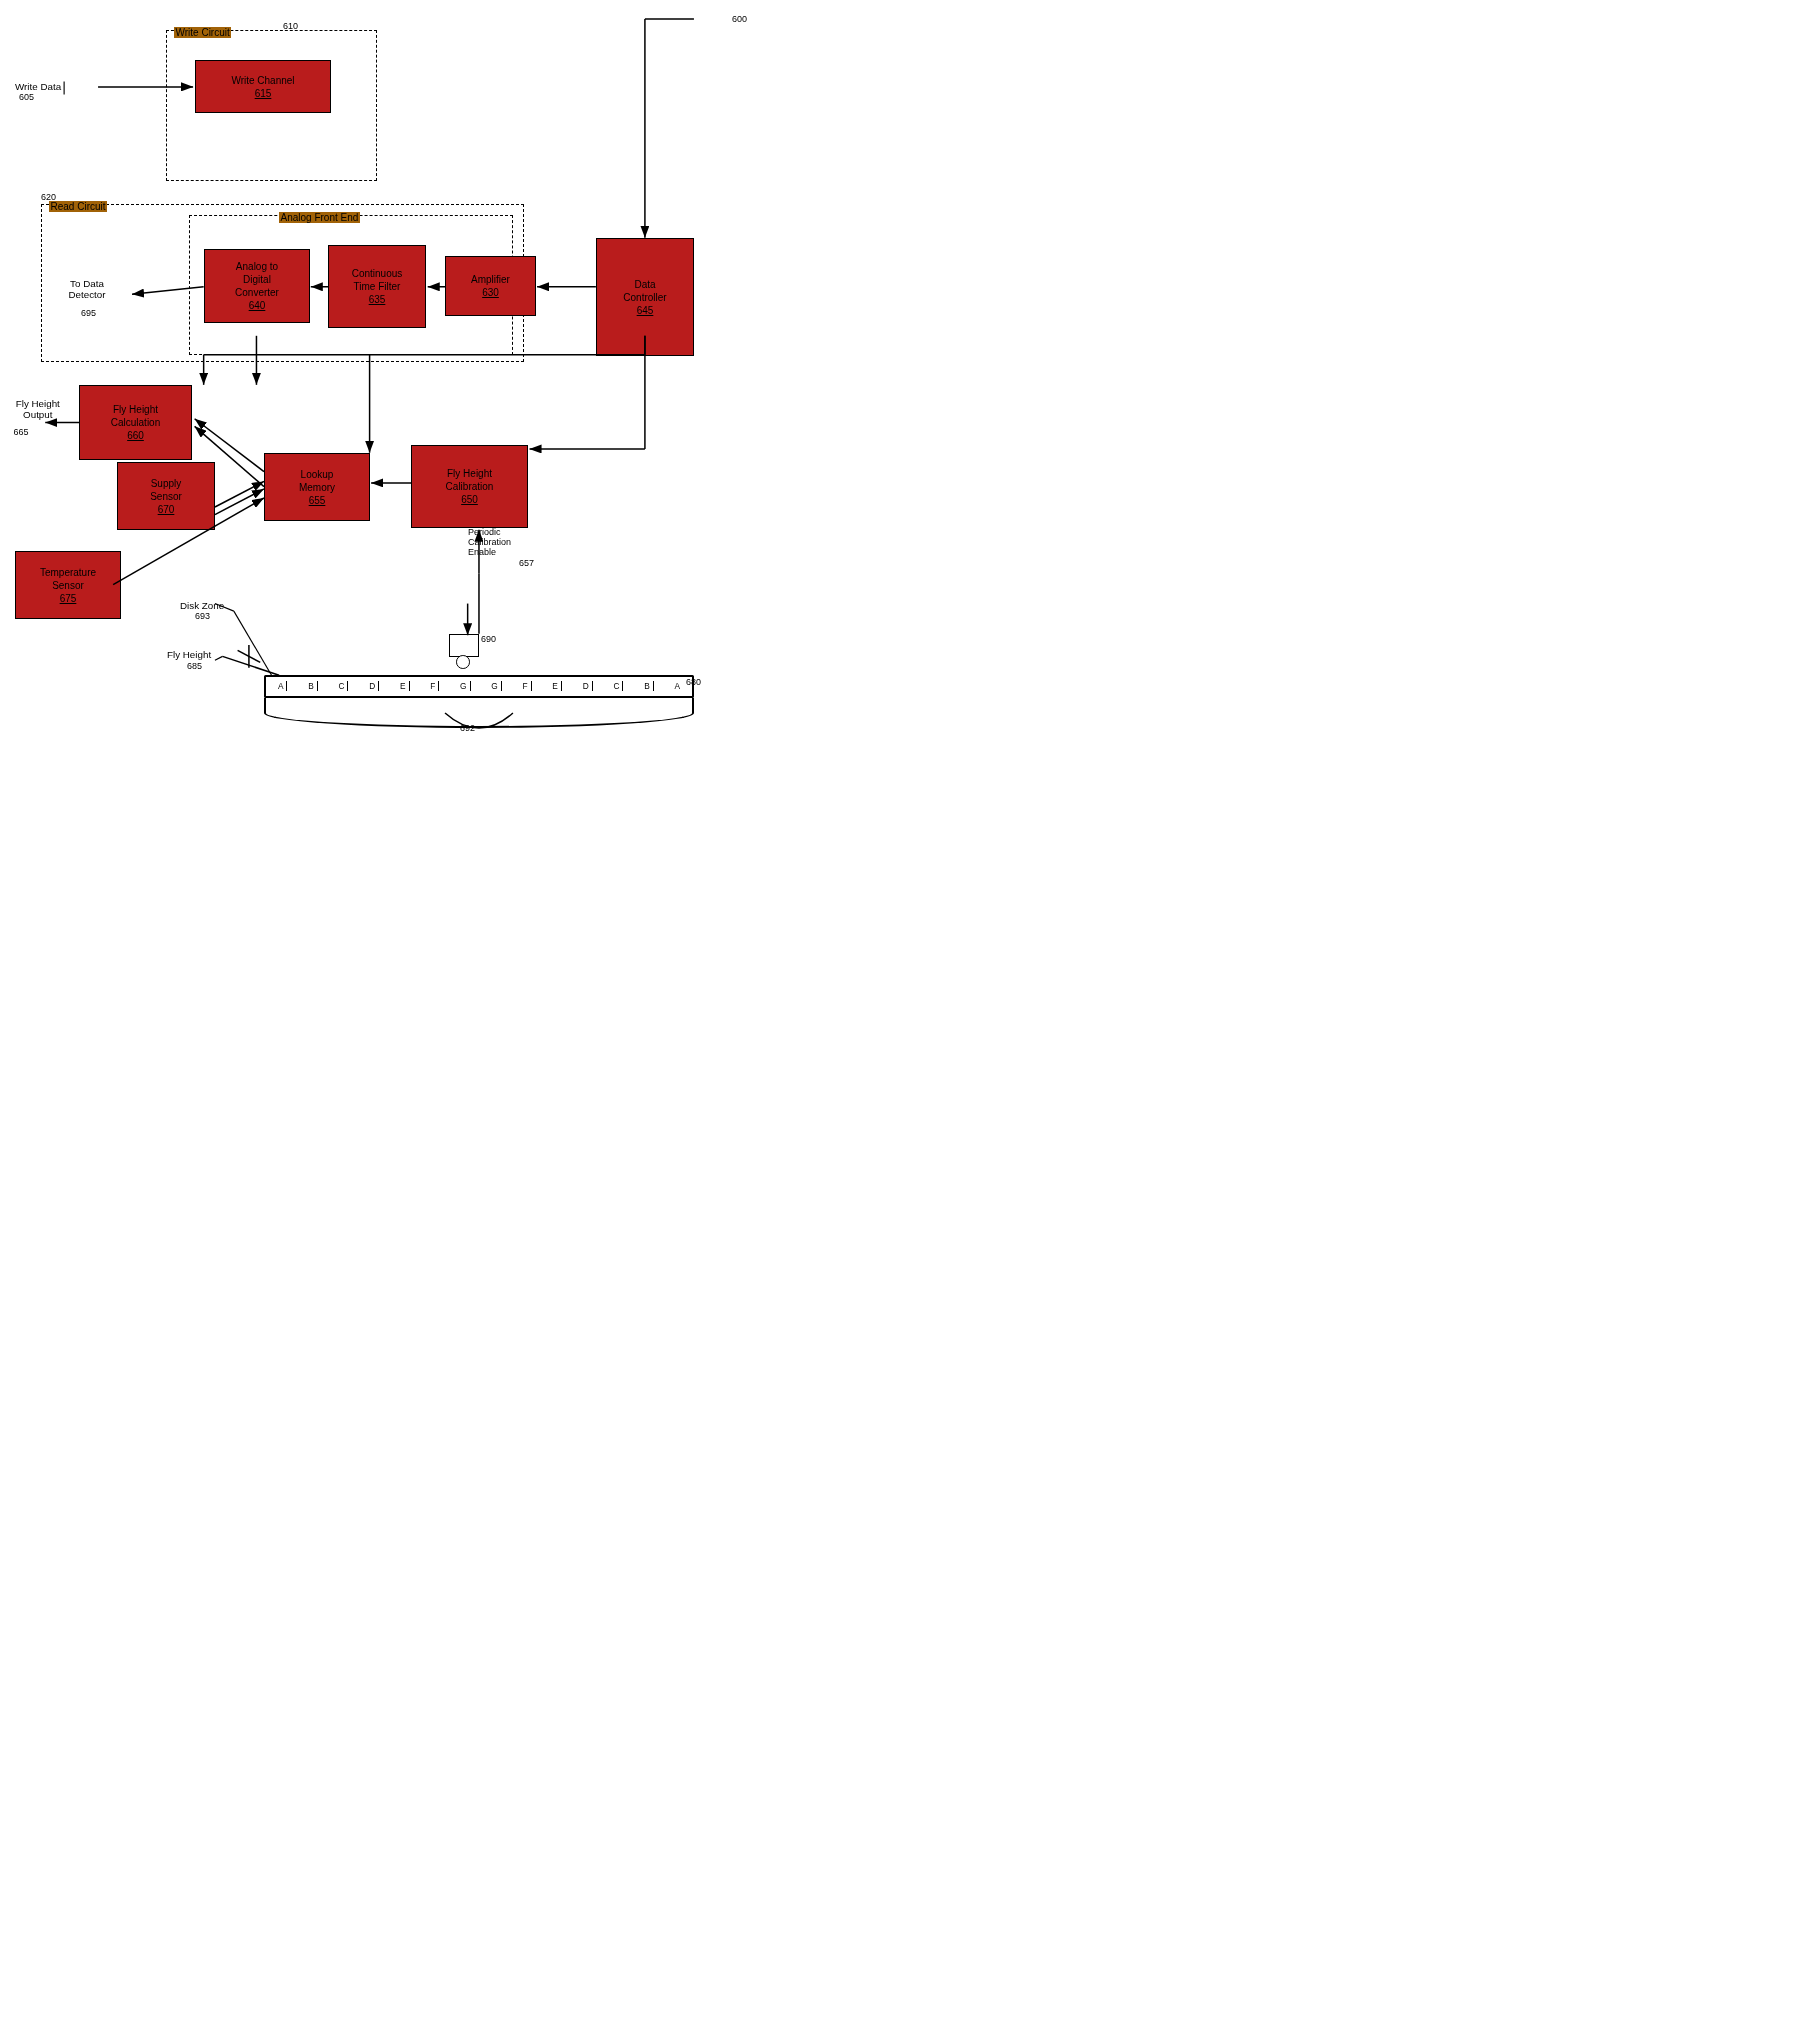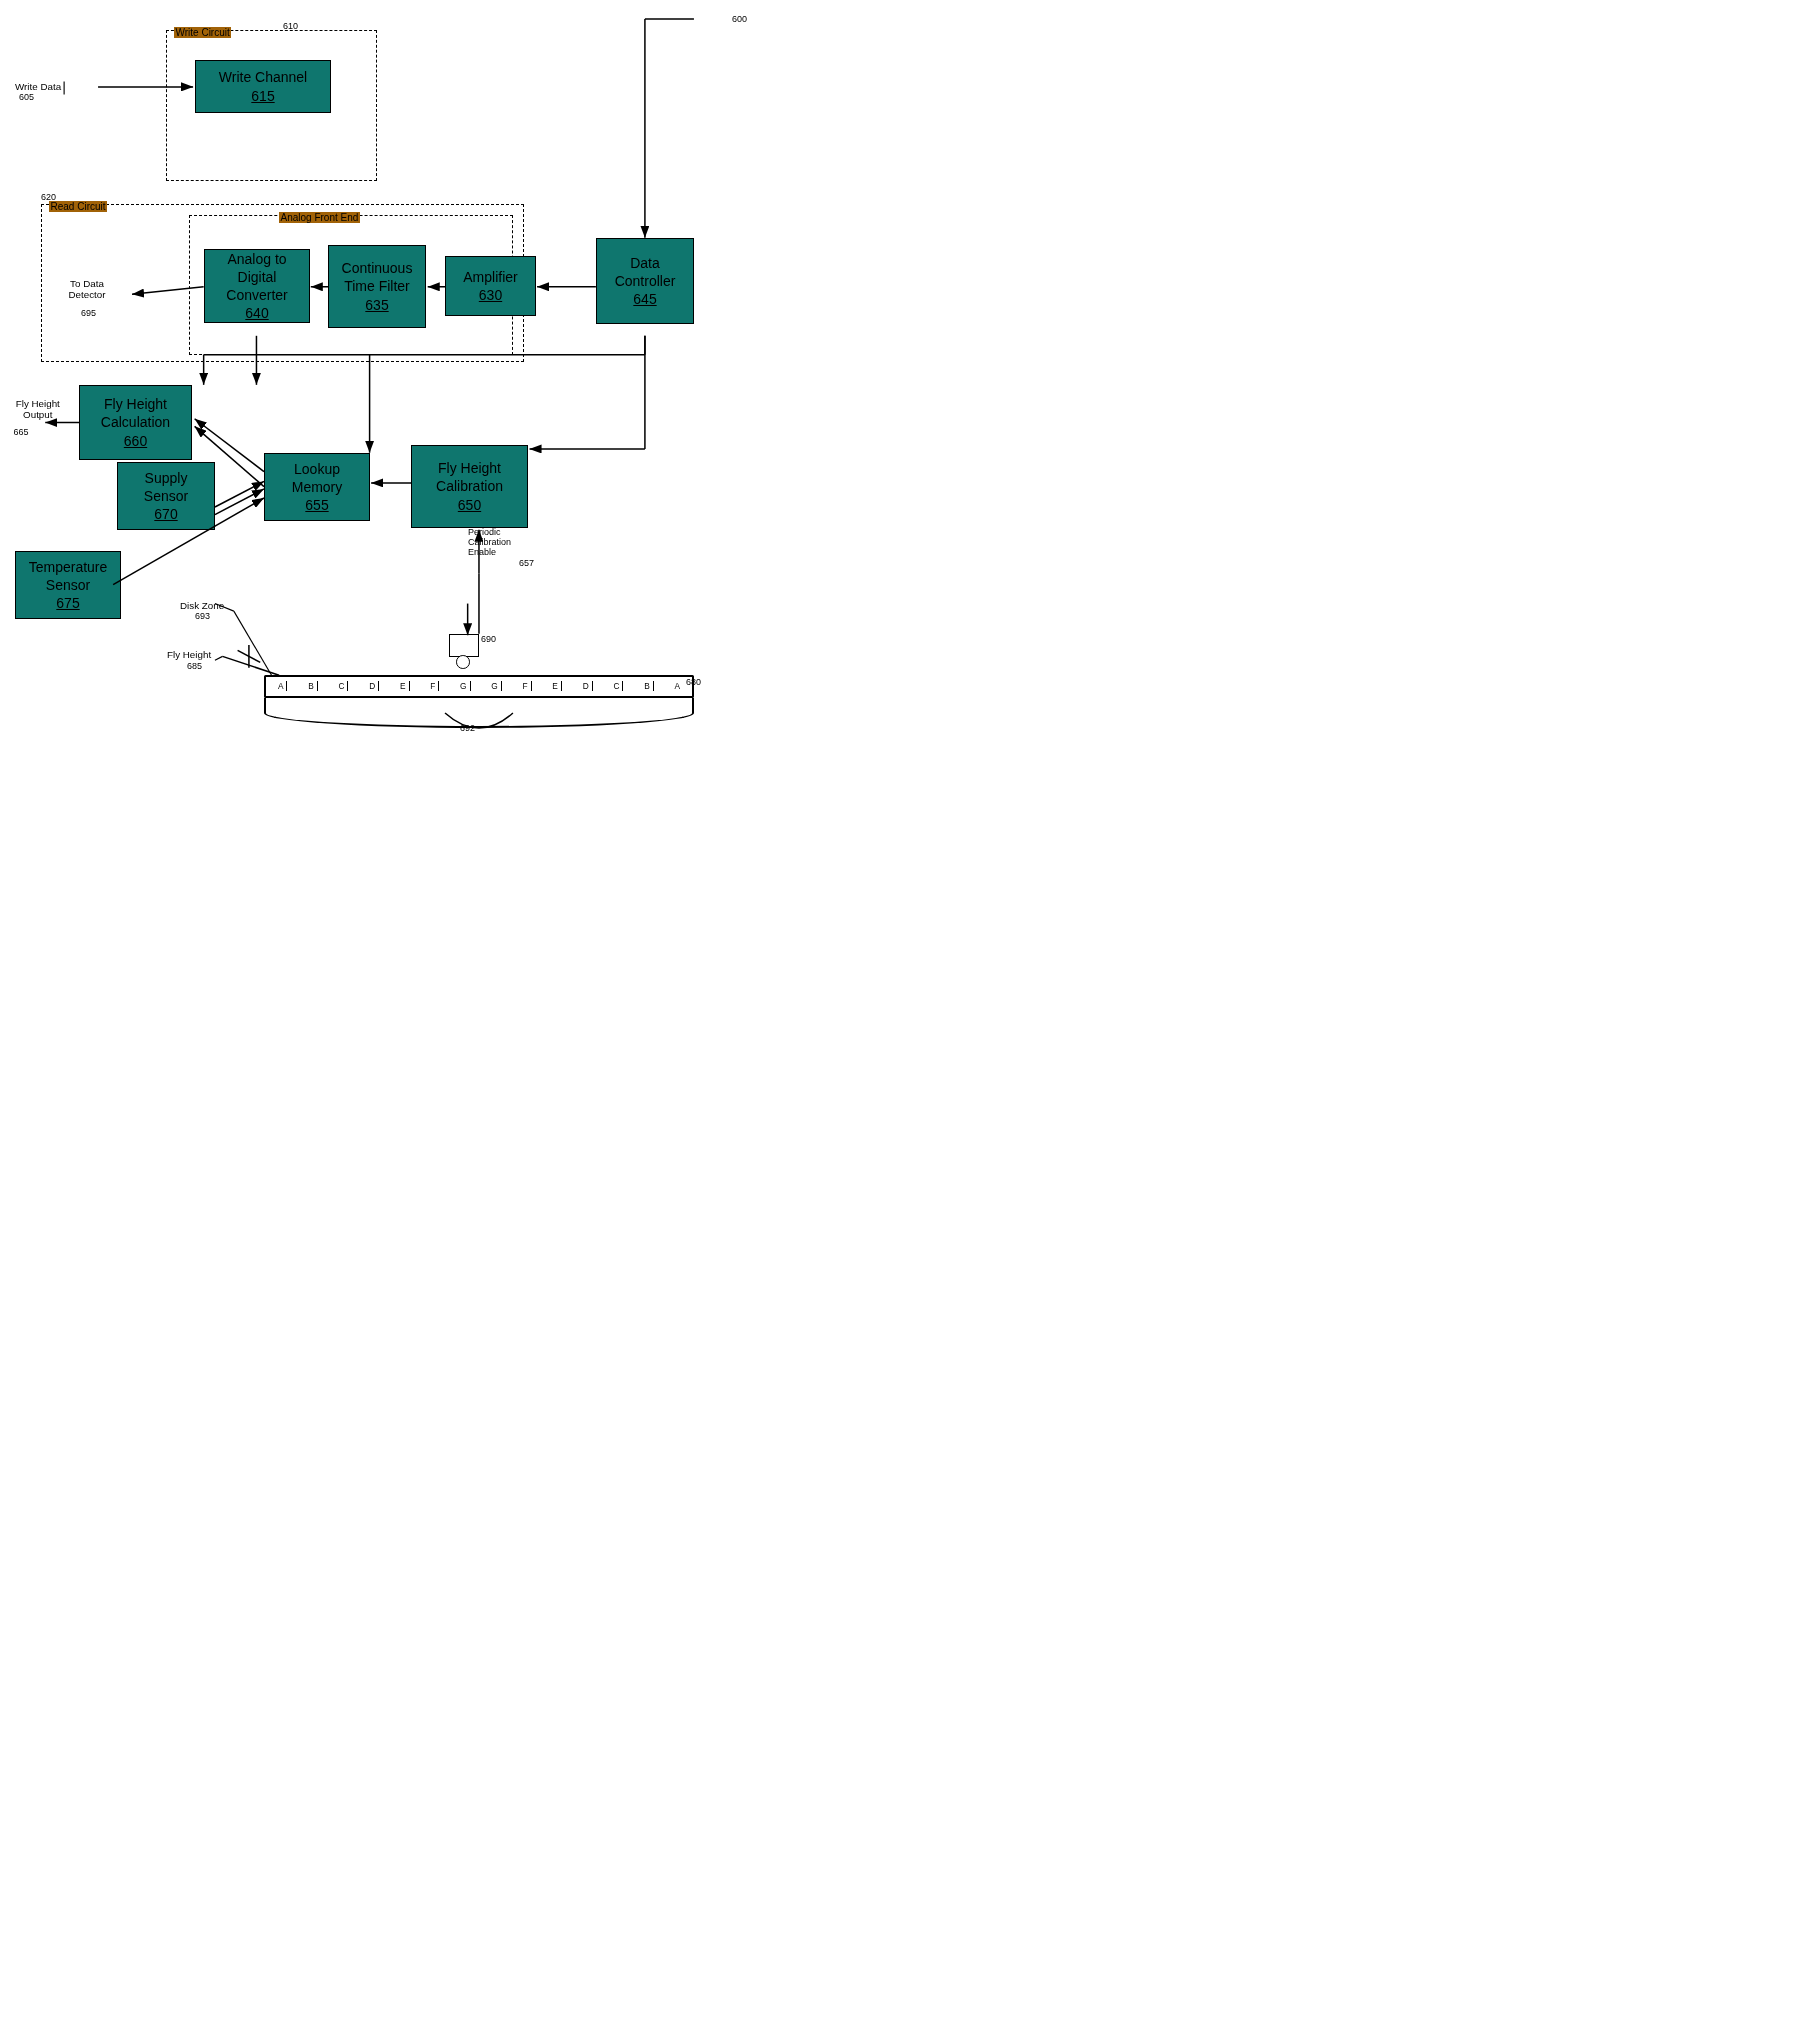--- a/index.html
+++ b/index.html
@@ -13,26 +13,26 @@
     }
     .diagram-container {
       position: relative;
       width: 792px;
       height: 830px;
       background: #fff;
     }
     .block {
       position: absolute;
       border: 1.5px solid #000;
-      background: #0f766e;
+      background: #b91c1c;
       display: flex;
       align-items: center;
       justify-content: center;
       text-align: center;
-      font-size: 14px;
+      font-size: 10px;
       line-height: 1.3;
     }
     .block u { text-decoration: underline; }
     .dashed-box {
       position: absolute;
       border: 1.5px dashed #000;
       background: transparent;
     }
     .label {
       position: absolute;
@@ -82,21 +82,21 @@
   </div>
 
   <div class="block" style="left:328px; top:245px; width:98px; height:83px;">
     <span>Continuous<br>Time Filter<br><u>635</u></span>
   </div>
 
   <div class="block" style="left:445px; top:256px; width:91px; height:60px;">
     <span>Amplifier<br><u>630</u></span>
   </div>
 
-  <div class="block" style="left:596px; top:238px; width:98px; height:86px;">
+  <div class="block" style="left:596px; top:238px; width:98px; height:118px;">
     <span>Data<br>Controller<br><u>645</u></span>
   </div>
 
   <div style="position:absolute; left:53px; top:278px; font-size:9.8px; text-align:center; width:68px;">To Data<br>Detector</div>
   <div class="ref-num" style="left:81px; top:308px;">695</div>
 
   <div class="block" style="left:79px; top:385px; width:113px; height:75px;">
     <span>Fly Height<br>Calculation<br><u>660</u></span>
   </div>
 

